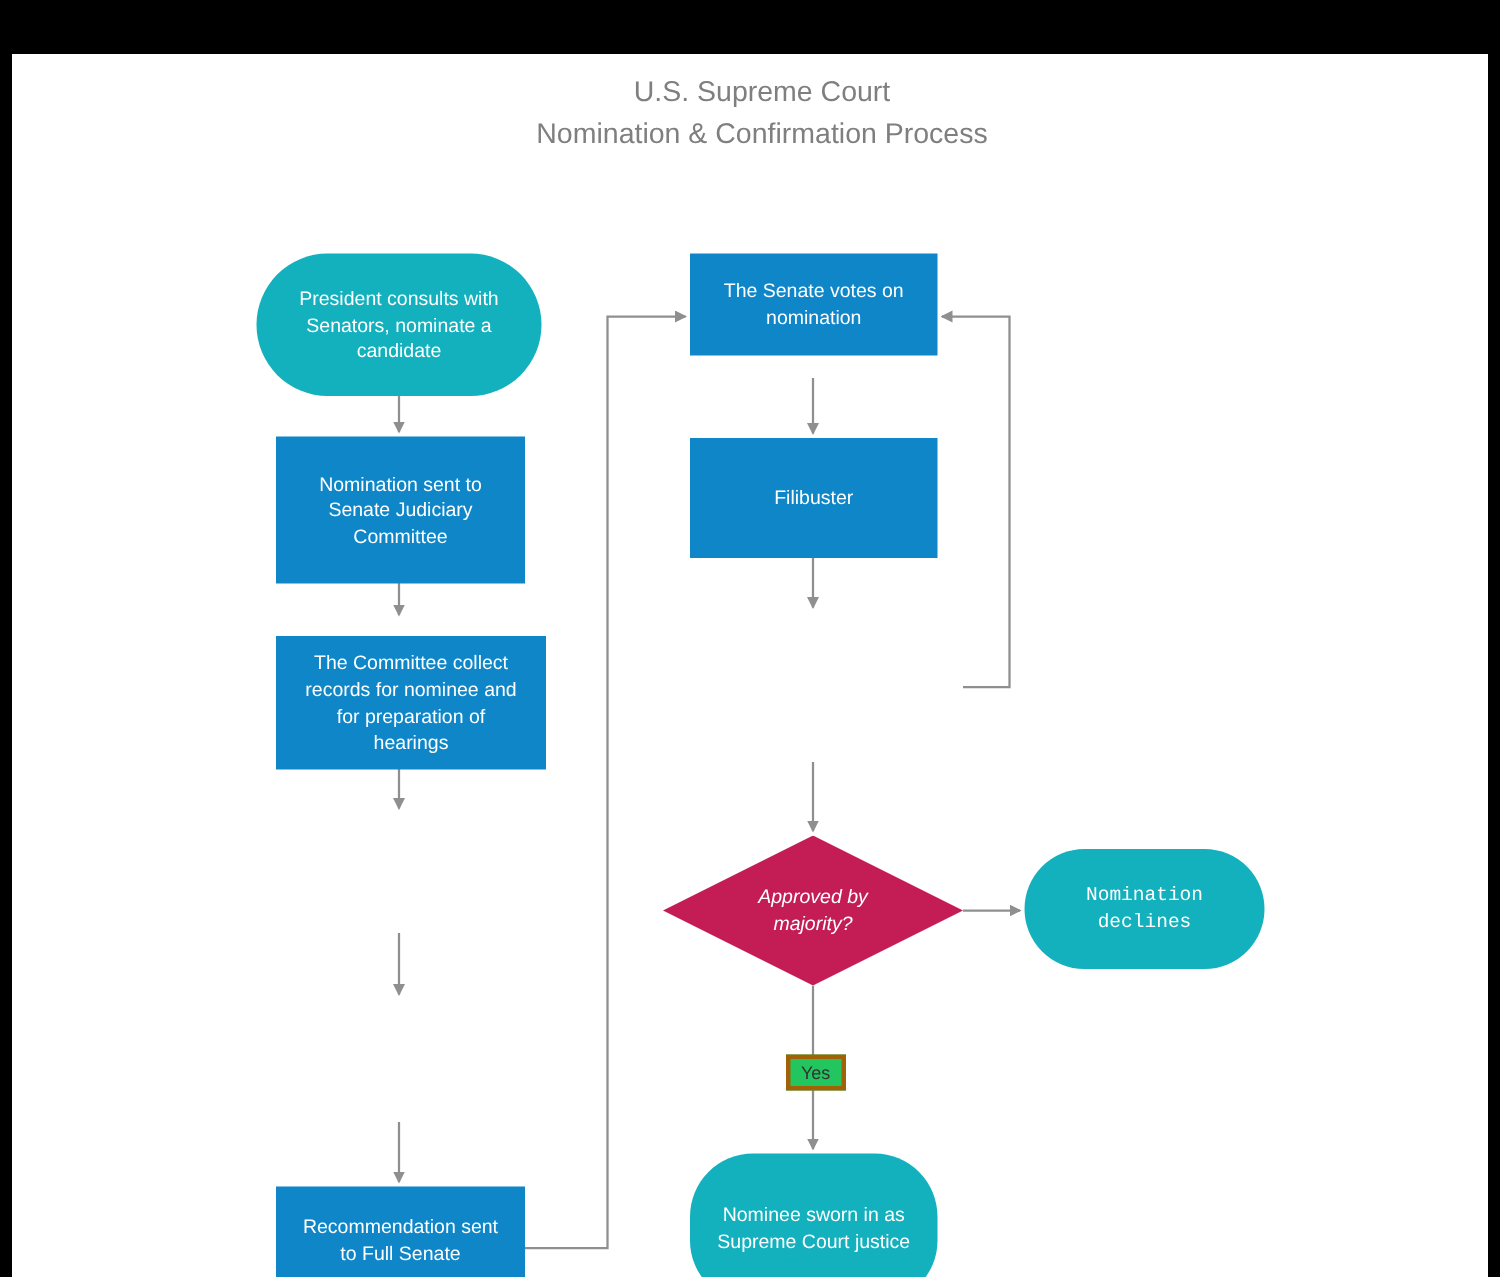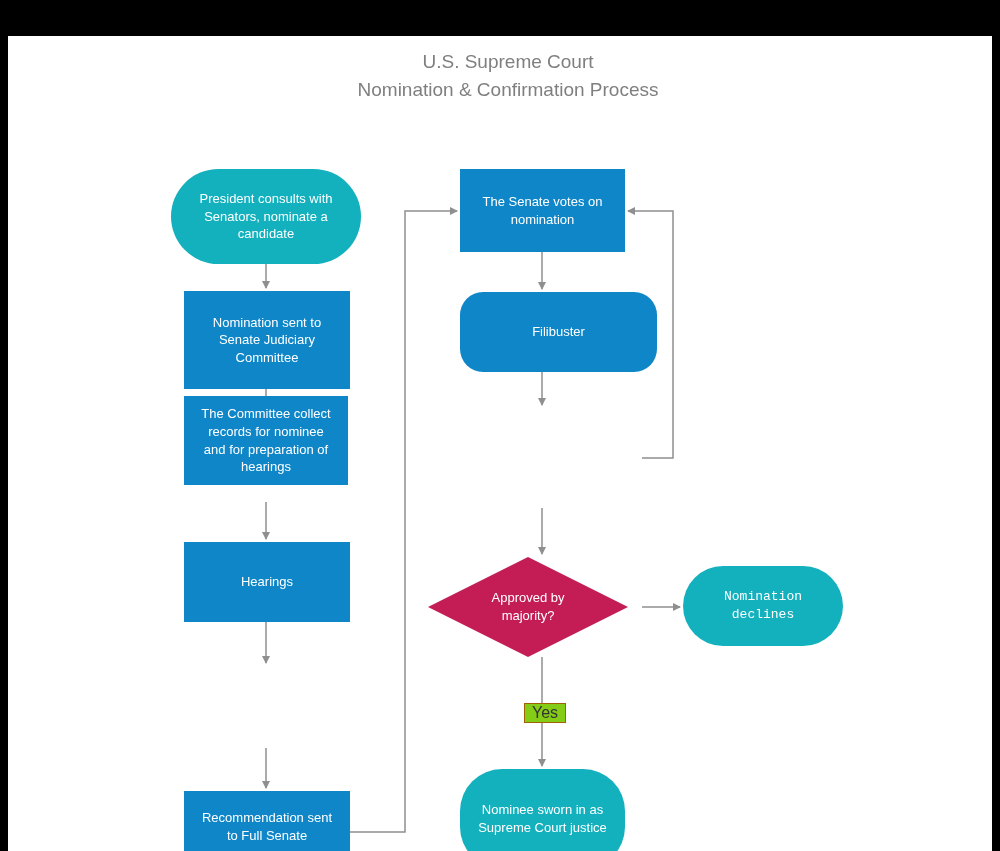--- a/index.html
+++ b/index.html
@@ -39,41 +39,41 @@
   .process{background:#0e86c8;}
   .terminal{background:#13b0bd;border-radius:48px;}
   .decision{
     background:#c41d56;
     clip-path:polygon(50% 0, 100% 50%, 50% 100%, 0 50%);
     padding:6px 40px;
   }
   
   #n-start{left:163px;top:133px;width:190px;height:95px;}
   #n-judiciary{left:176px;top:255px;width:166px;height:98px;}
-  #n-records{left:176px;top:360px;width:164px;height:89px;}
+  #n-records{left:176px;top:388px;width:180px;height:89px;}
   #n-hearings{left:176px;top:506px;width:166px;height:80px;}
   #n-committee-vote{left:176px;top:630px;width:166px;height:82px;}
   #n-recommendation{left:176px;top:755px;width:166px;height:72px;}
-  #n-senate-vote{left:452px;top:133px;width:165px;height:83px;}
-  #n-filibuster{left:452px;top:256px;width:197px;height:80px;border-radius:23px;}
+  #n-senate-vote{left:452px;top:133px;width:165px;height:68px;}
+  #n-filibuster{left:452px;top:256px;width:165px;height:80px;}
   #n-cloture{left:434px;top:372px;width:200px;height:100px;}
-  #n-approved{left:420px;top:521px;width:200px;height:100px;}
+  #n-approved{left:434px;top:521px;width:200px;height:100px;font-style:italic;}
   #n-sworn-in{left:452px;top:733px;width:165px;height:100px;border-radius:42px;}
   #n-declines{left:675px;top:530px;width:160px;height:80px;border-radius:40px;font-family:Liberation Mono, monospace;}
   #connectors{
     position:absolute;left:0;top:0;width:1000px;height:851px;
     pointer-events:none;
   }
   .edge-label{
     position:absolute;
     left:516px;top:667px;
-    background:#84cc16;
-    border:1px solid #a16207;
+    background:#22c55e;
+    border:3px solid #a16207;
     color:#333333;
-    font-size:16px;
+    font-size:12px;
     padding:2px 7px;
     line-height:14px;
   }
 </style>
 </head>
 <body>
 
 <div id="frame">
   <div id="canvas">
 
@@ -104,23 +104,20 @@
 
     <div id="n-start" class="node terminal">
       <span>President consults with Senators, nominate a candidate</span>
     </div>
     <div id="n-judiciary" class="node process">
       <span>Nomination sent to Senate Judiciary Committee</span>
     </div>
     <div id="n-records" class="node process">
       <span>The Committee collect records for nominee and for preparation of hearings</span>
     </div>
-    <div id="n-hearings" class="node process">
-      <span>Hearings</span>
-    </div>
     <div id="n-recommendation" class="node process">
       <span>Recommendation sent to Full Senate</span>
     </div>
 
     <div id="n-senate-vote" class="node process">
       <span>The Senate votes on nomination</span>
     </div>
     <div id="n-filibuster" class="node process">
       <span>Filibuster</span>
     </div>

